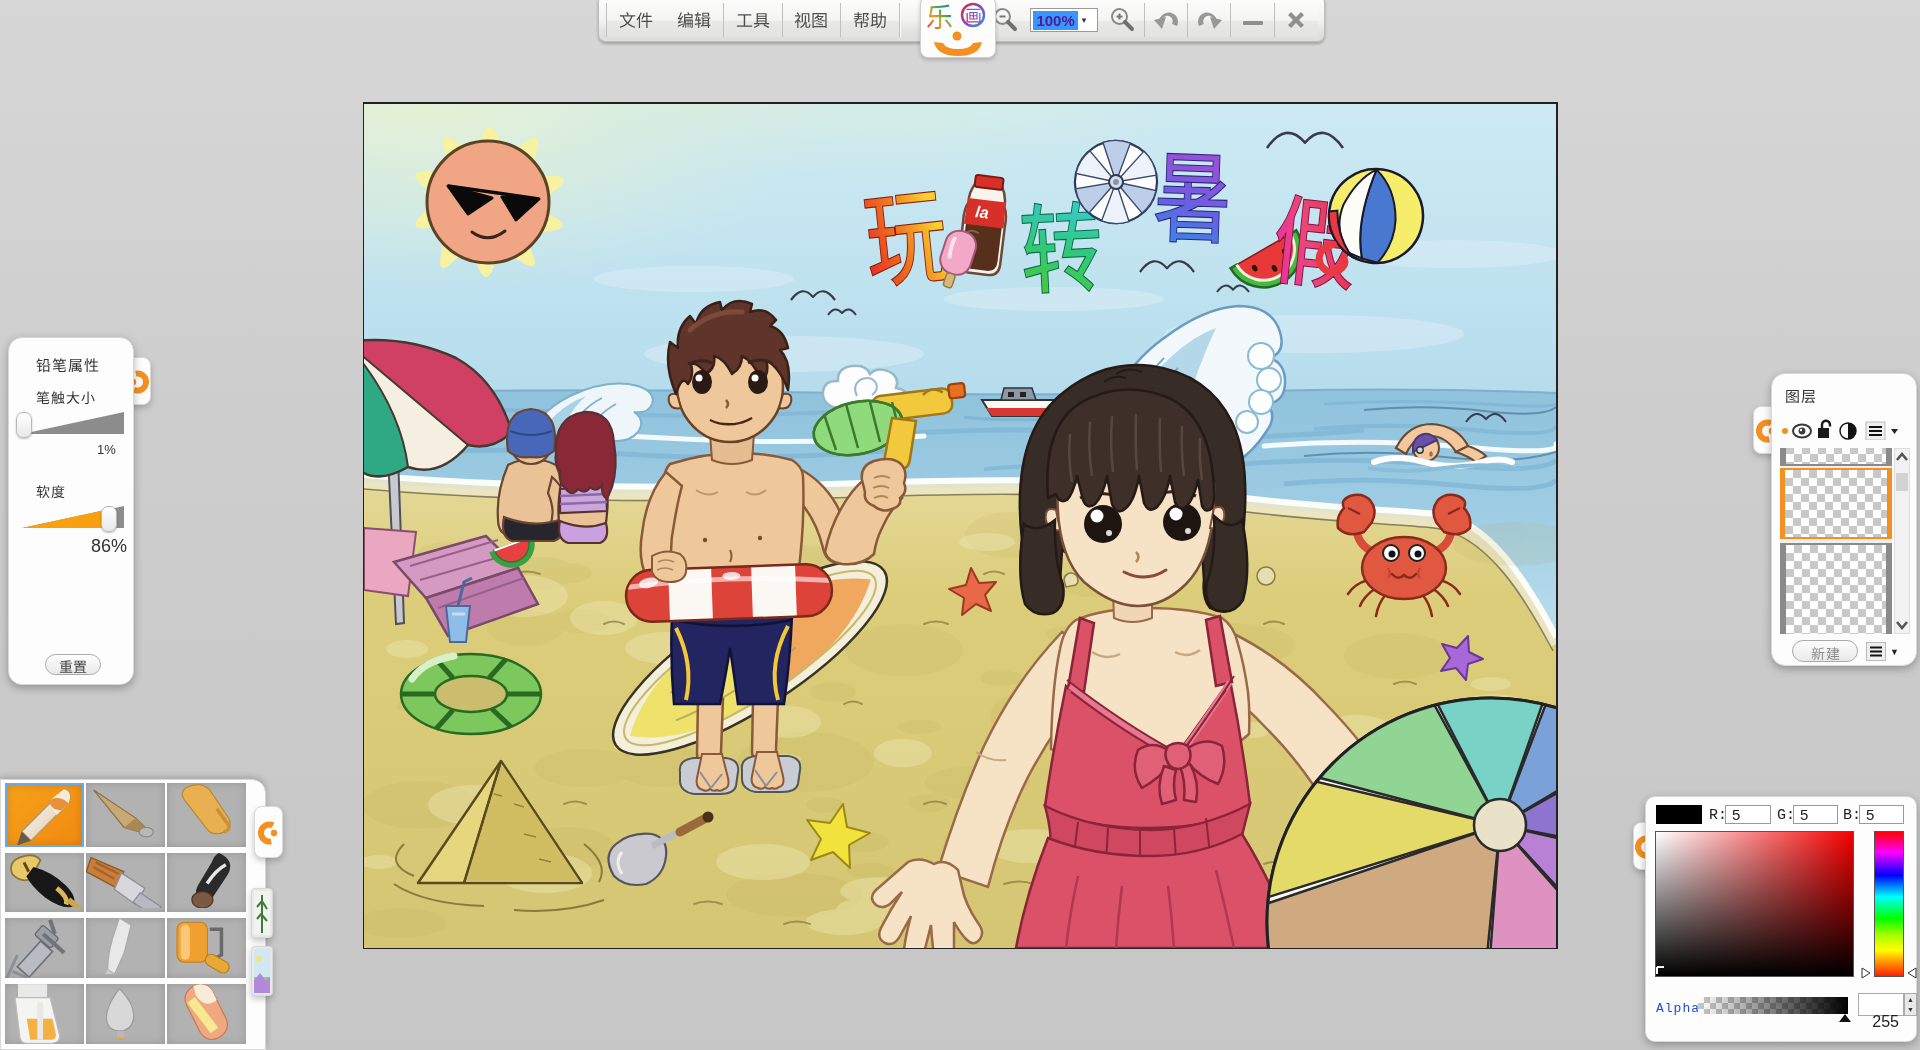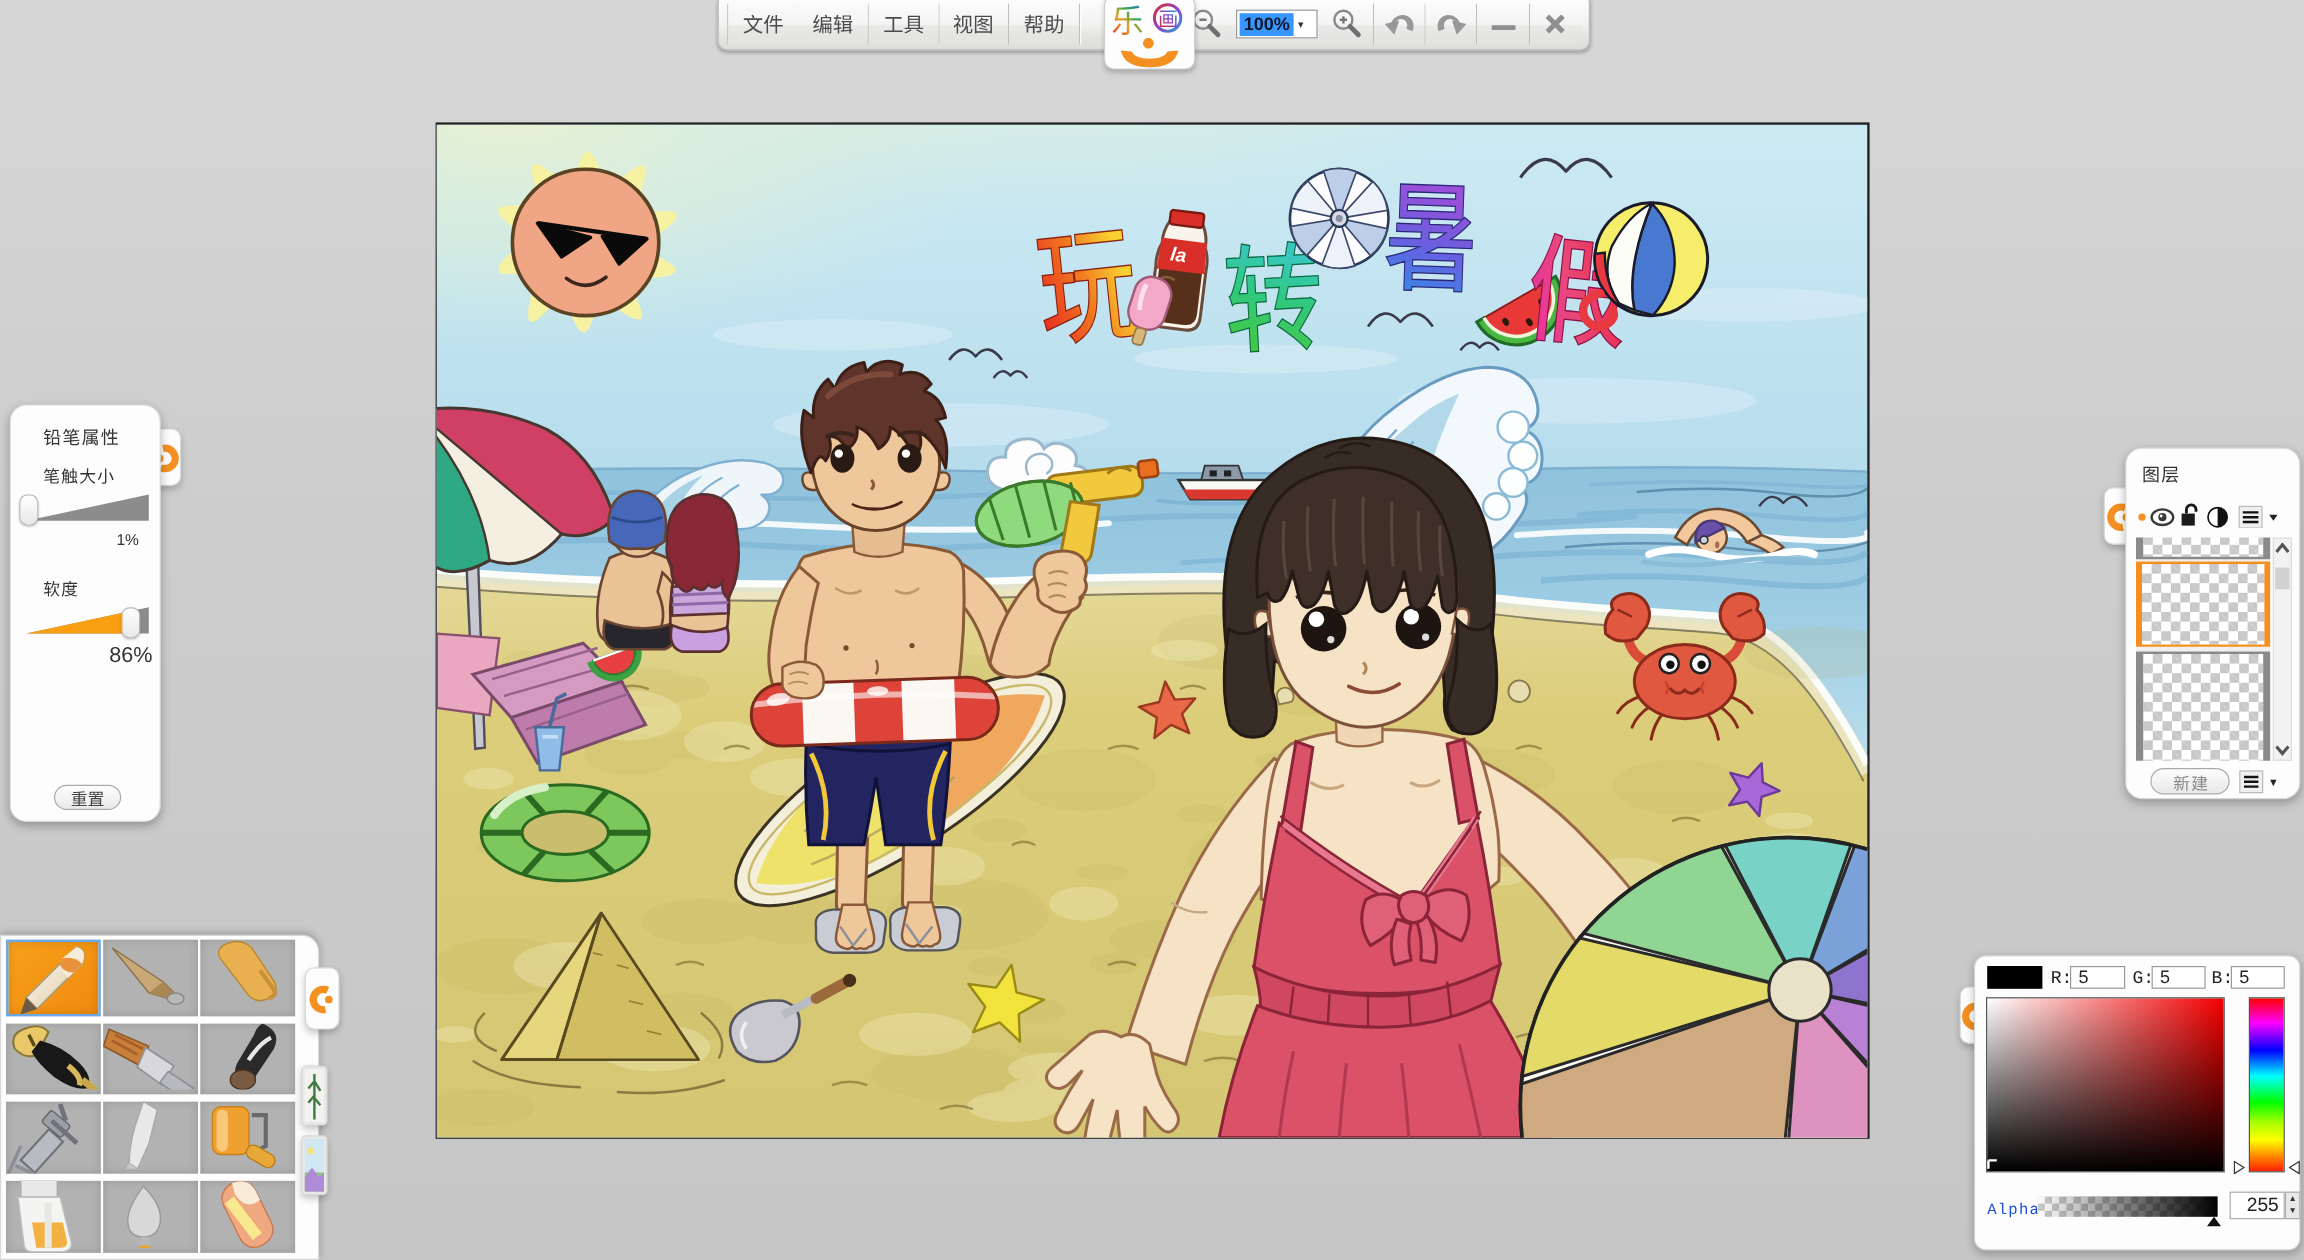--- a/index.html
+++ b/index.html
@@ -650,21 +650,21 @@
       <div class="sep"></div>
       <div class="tbtn" style="width:44px">
         <svg width="26" height="26" viewBox="0 0 26 26">
           <circle cx="9.5" cy="9.5" r="7.5" fill="none" stroke="#8a8a8a" stroke-width="2"></circle>
           <path d="M6.5 9.5h6" stroke="#777" stroke-width="2"></path>
           <path d="M15 15 L22 22" stroke="#6f6f6f" stroke-width="4" stroke-linecap="round"></path>
         </svg>
       </div>
       <div class="tbtn" style="width:76px;">
         <div style="width:68px;height:24px;background:#fff;border:1px solid #9a9a9a;display:flex;align-items:center;">
-          <span style="background:#3a96ff;color:#0f172a;font-weight:bold;font-size:15px;padding:1px 3px;margin-left:2px">100%</span>
+          <span style="background:#3a96ff;color:#4c1d95;font-weight:bold;font-size:15px;padding:1px 3px;margin-left:2px">100%</span>
           <span style="margin-left:4px;font-size:9px;color:#333">▾</span>
         </div>
       </div>
       <div class="tbtn" style="width:44px">
         <svg width="26" height="26" viewBox="0 0 26 26">
           <circle cx="9.5" cy="9.5" r="7.5" fill="none" stroke="#8a8a8a" stroke-width="2"></circle>
           <path d="M9.5 6.5v6M6.5 9.5h6" stroke="#777" stroke-width="2"></path>
           <path d="M15 15 L22 22" stroke="#6f6f6f" stroke-width="4" stroke-linecap="round"></path>
         </svg>
       </div>
@@ -983,17 +983,17 @@
     <svg class="abs" style="left:261px;top:170px" width="10" height="12">
       <path d="M9 1 L1 6 L9 11 Z" fill="#fff" stroke="#333"></path>
     </svg>
     <div class="abs" style="left:10px;top:204px;font-size:13px;color:#1d4ed8;letter-spacing:1px;font-family:'Liberation Mono',monospace">Alpha</div>
     <div class="abs checker" style="left:52px;top:200px;width:150px;height:17px;background-size:12px 12px;background-position:0 0,6px 6px">
       <div style="width:100%;height:100%;background:linear-gradient(to right,rgba(0,0,0,0),#000)"></div>
     </div>
     <svg class="abs" style="left:193px;top:217px" width="12" height="8">
       <path d="M6 0 L12 8 L0 8 Z" fill="#111"></path>
     </svg>
-    <div class="abs" style="left:212px;top:196px;width:46px;height:23px;background:#fff;border:1px solid #aaa;font-size:16px;color:#222;text-align:right;padding:2px 4px 0 0">255</div>
+    <div class="abs" style="left:212px;top:196px;width:46px;height:23px;background:#fff;border:1px solid #aaa;font-size:16px;color:#222;text-align:right;padding:19px 4px 0 0">255</div>
     <div class="abs" style="left:258px;top:196px;width:13px;height:23px;background:#e8e8e8;border:1px solid #aaa">
       <div style="font-size:7px;color:#333;text-align:center;line-height:11px">▲</div>
       <div style="font-size:7px;color:#333;text-align:center;line-height:10px">▼</div>
     </div>
   </div>
 </body></html>

